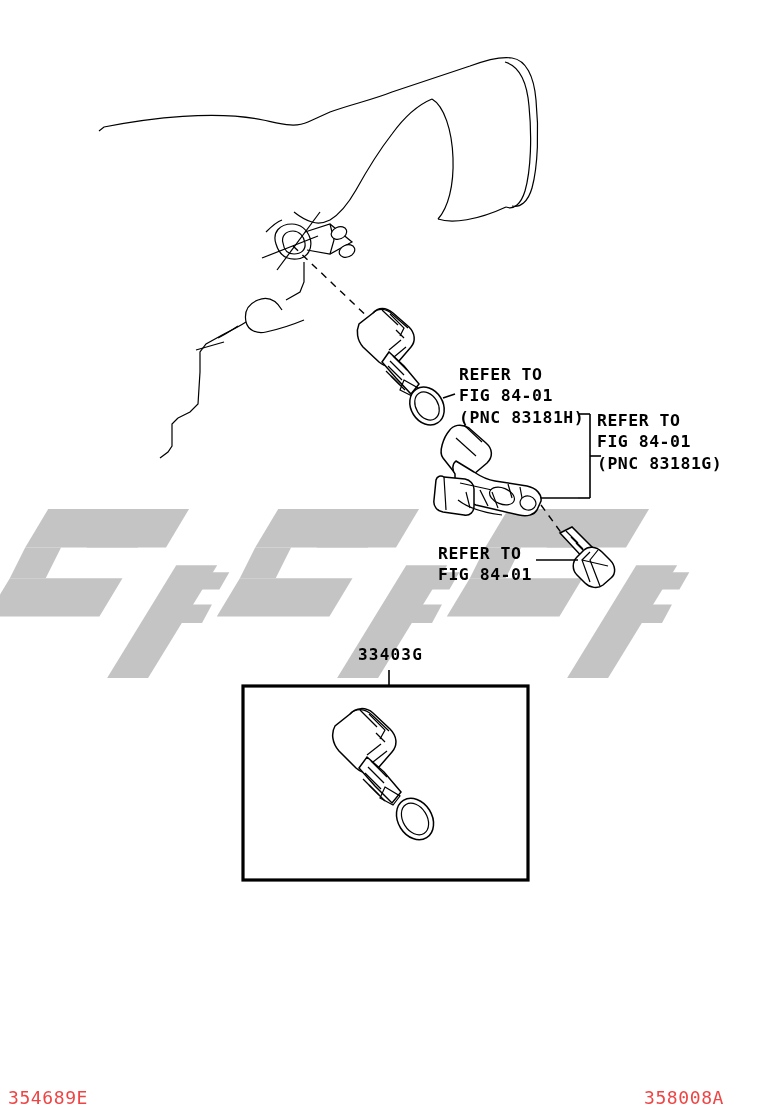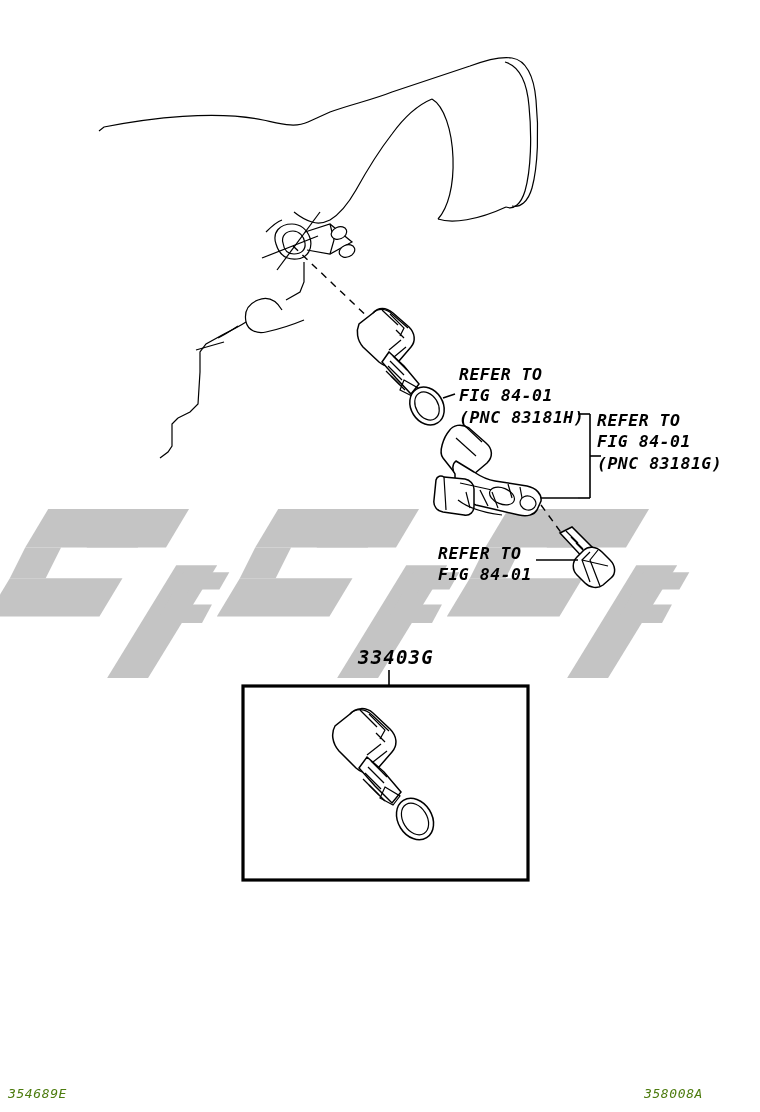--- a/index.html
+++ b/index.html
@@ -13,48 +13,47 @@
     height: 1112px;
     position: relative;
     overflow: hidden;
     font-family: "DejaVu Sans Mono", "Liberation Mono", monospace;
   }
   #diagram-root {
     position: absolute;
     inset: 0;
     width: 760px;
     height: 820px;
-    font-style: italic;
   }
   svg.layer {
     position: absolute;
     left: 0;
     top: 0;
     width: 760px;
     height: 1112px;
   }
   .label {
     position: absolute;
     font-family: "DejaVu Sans Mono", "Liberation Mono", monospace;
     font-weight: bold;
     color: #000000;
     white-space: pre;
     letter-spacing: 0.5px;
     line-height: 1.30;
   }
   .label-ref { font-size: 16.5px; }
   .label-part {
-    font-size: 19px;
+    font-size: 16px;
     letter-spacing: 1.2px;
   }
   .label-code {
-    font-size: 13px;
+    font-size: 18px;
     font-weight: normal;
     letter-spacing: 0.6px;
-    color: #4d7c0f;
+    color: #ef4444;
   }
   .ink-thin { fill: none; stroke: #000000; stroke-width: 1.2; }
   .ink-fill { fill: #ffffff; stroke: #000000; stroke-width: 1.5; }
   .ink-fill-thin { fill: #ffffff; stroke: #000000; stroke-width: 1.2; }
   .dashline {
     fill: none;
     stroke: #000000;
     stroke-width: 1.4;
     stroke-dasharray: 7 6;
   }

